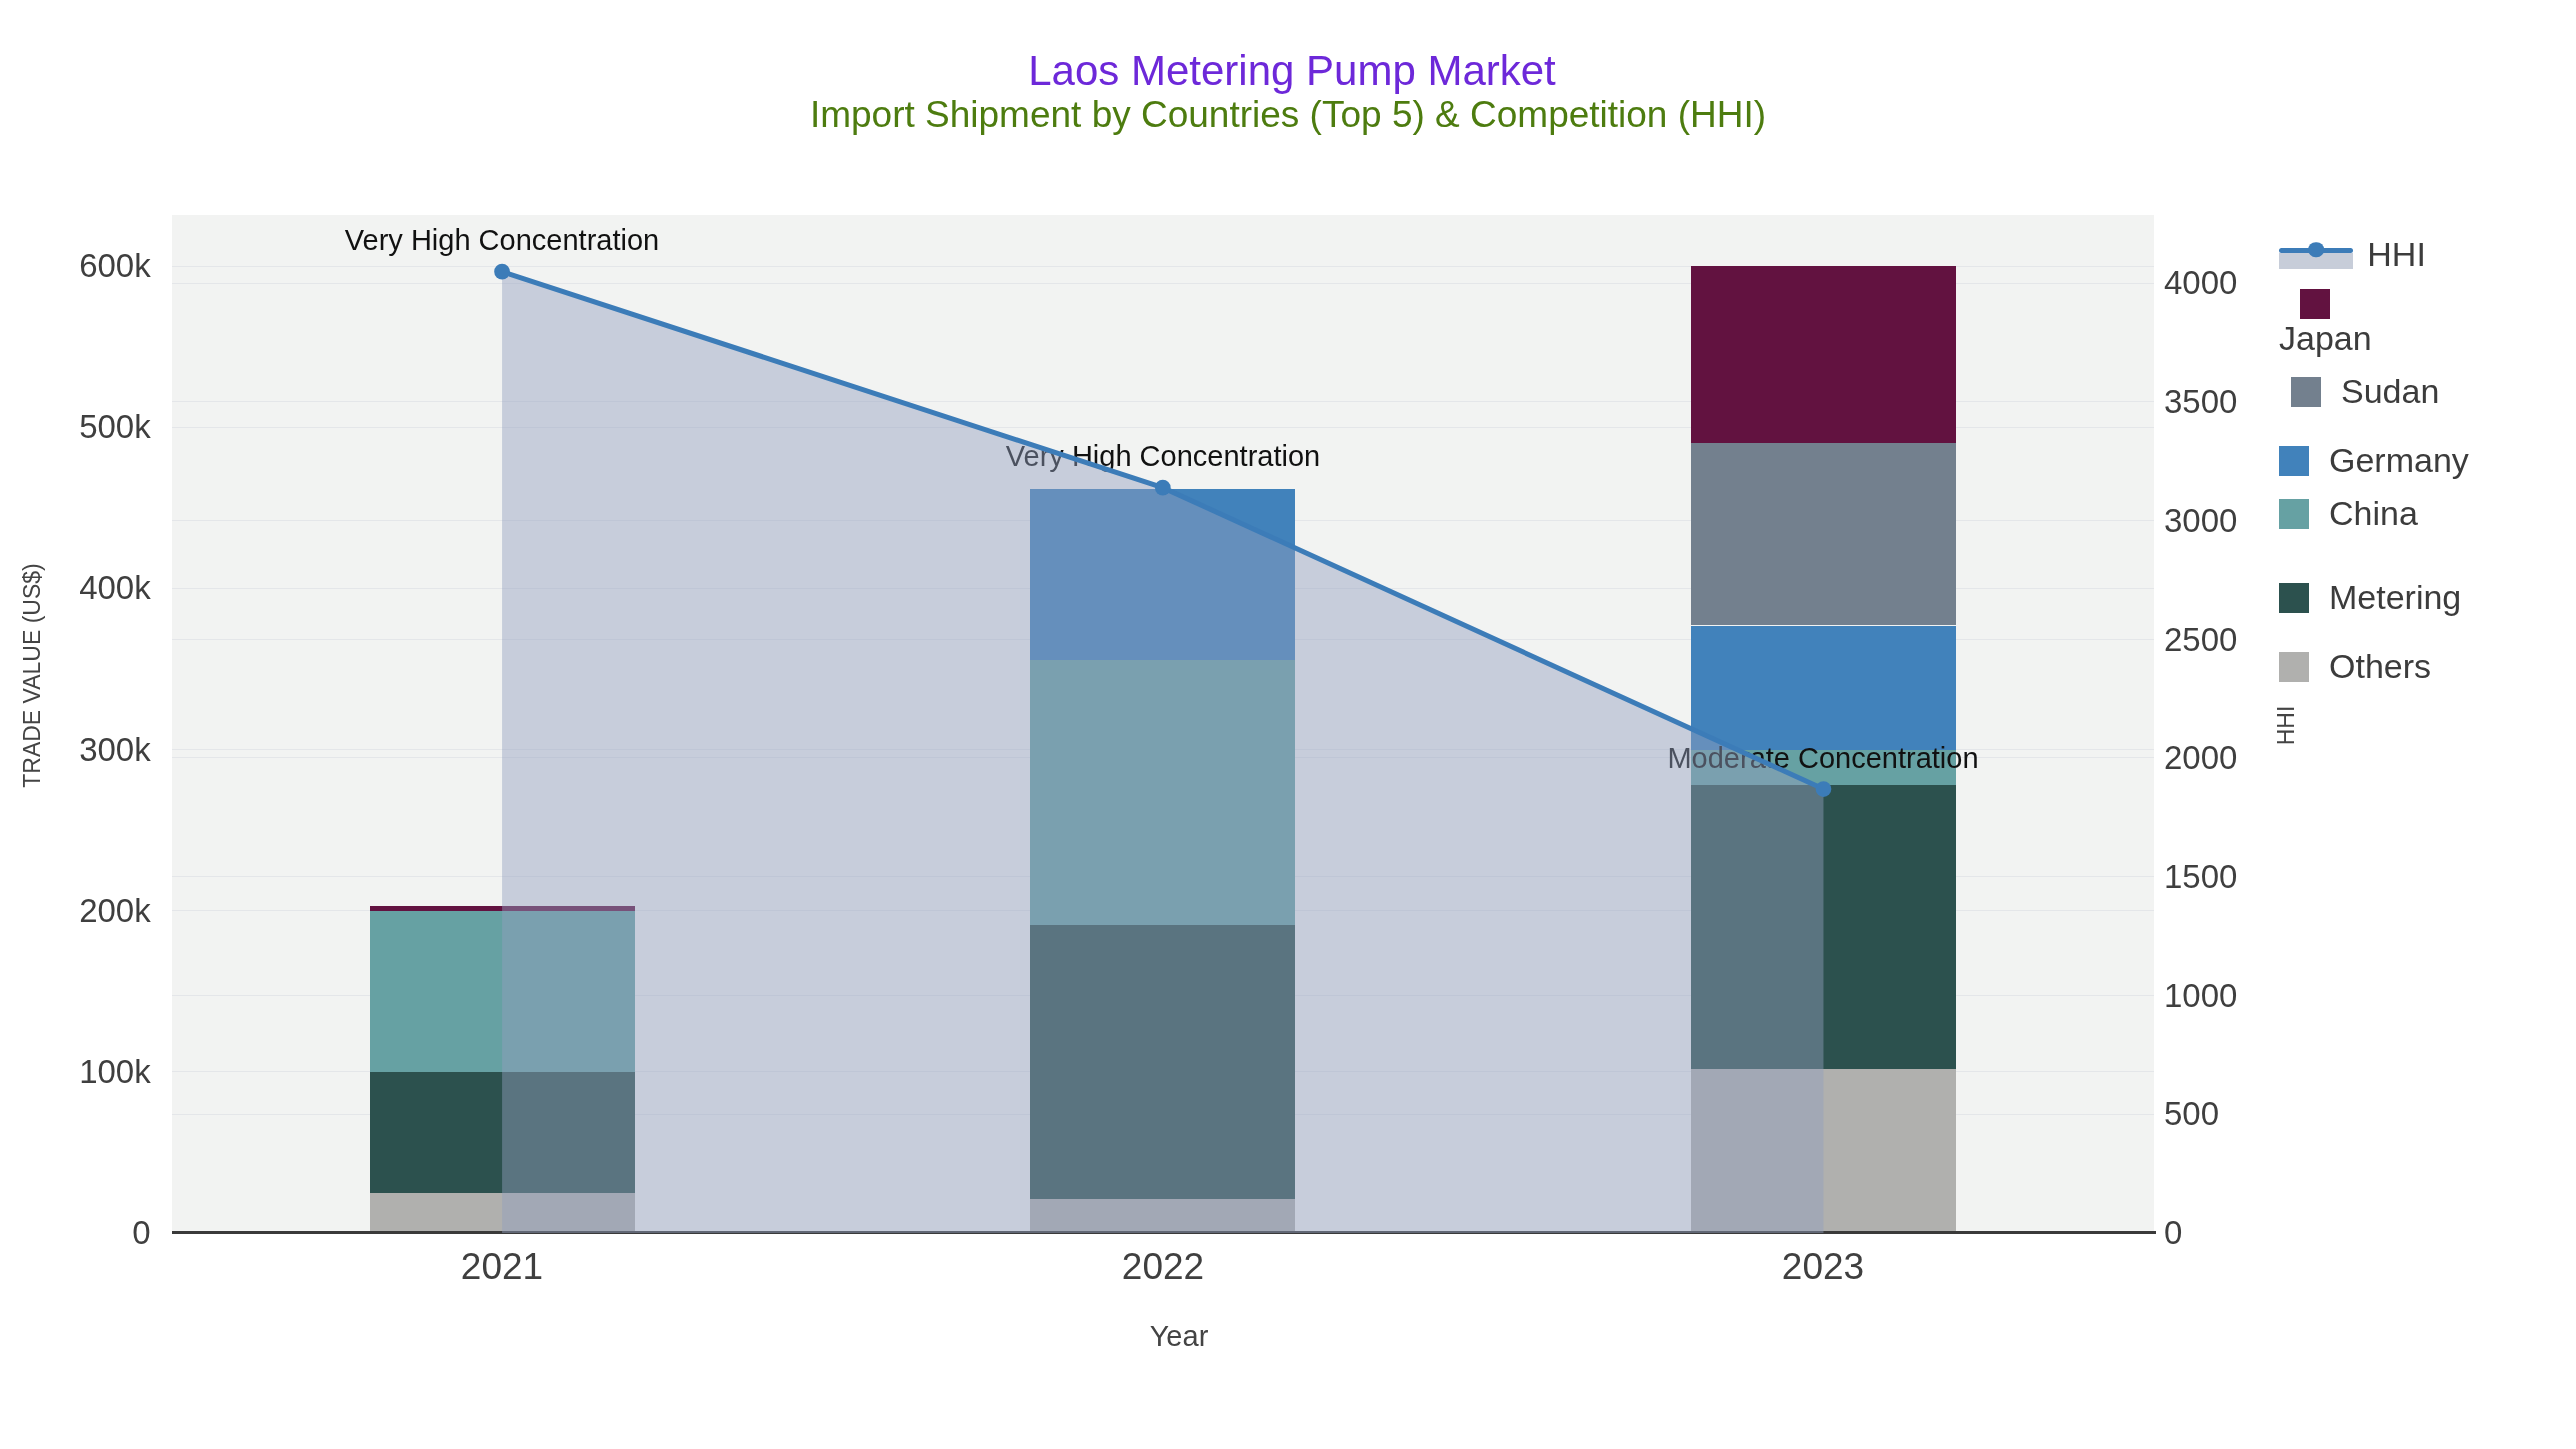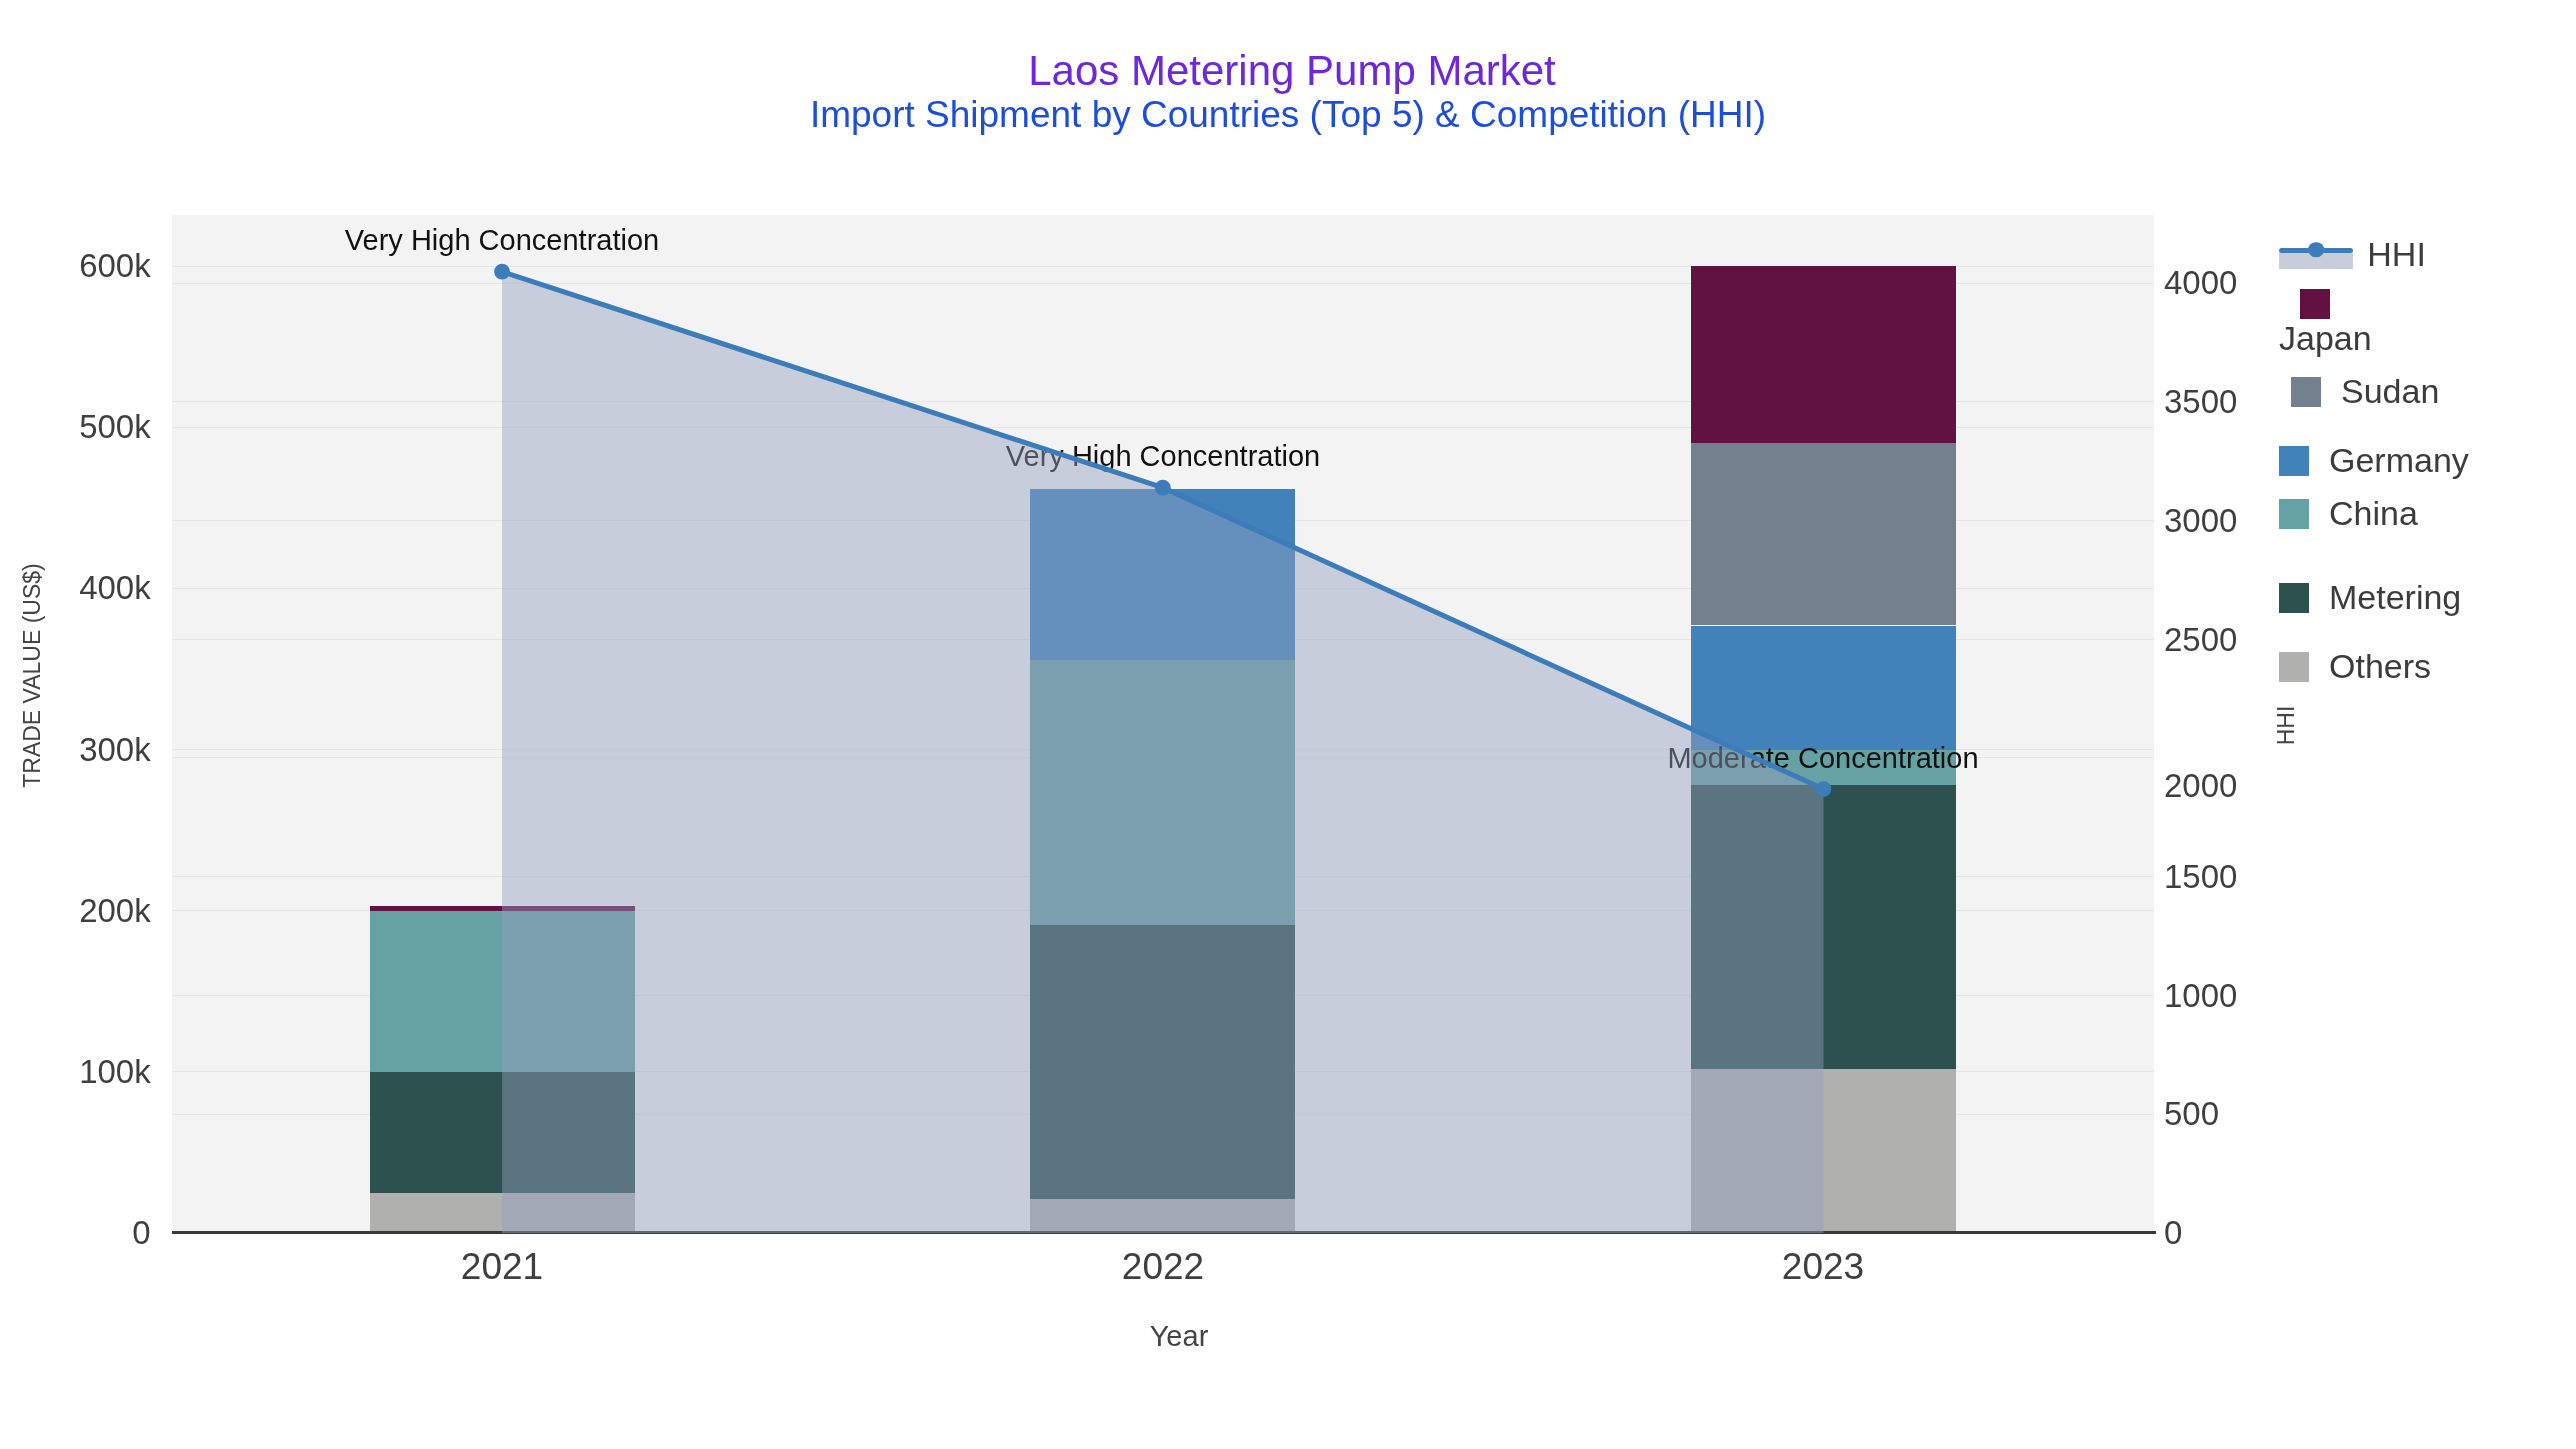--- a/index.html
+++ b/index.html
@@ -1,21 +1,21 @@
 <!DOCTYPE html>
 <html style="font-size:11.4px"><head>
 <meta charset="utf-8">
 <style>
   html,body{margin:0;padding:0;background:#ffffff;}
   .root{position:relative;width:2576px;height:1449px;background:#ffffff;overflow:hidden;
         font-family:"Liberation Sans", sans-serif;color:#444;}
   .title{position:absolute;left:4px;top:47px;width:2576px;text-align:center;
          font-size:42px;color:#6d28d9;}
   .subtitle{position:absolute;left:0;top:94px;width:2576px;text-align:center;
-         font-size:37px;color:#1d4ed8;}
+         font-size:37px;color:#4d7c0f;}
   .plotbg{position:absolute;background:#f2f3f2;}
   .gridline{position:absolute;height:1.4px;background:#e4e6e9;}
   .axisline{position:absolute;height:2.9px;background:#3a3a3a;}
   .barseg{position:absolute;}
   .ytick{position:absolute;font-size:33px;color:#3f3f3f;transform:translateY(-50%);white-space:nowrap;}
   .ytick.left{text-align:right;}
   .xtick{position:absolute;font-size:37px;color:#3f3f3f;transform:translateX(-50%);white-space:nowrap;}
   .axtitle{position:absolute;font-size:23px;color:#444;white-space:nowrap;}
   .rot{transform:rotate(-90deg);transform-origin:center center;}
   .annotation{position:absolute;font-size:29px;color:#111;transform:translate(-50%,-50%);white-space:nowrap;}
@@ -72,21 +72,21 @@
       <div class="ytick left" style="left: -14.3px; top: 1072px; width: 165px;">100k</div>
       <div class="ytick left" style="left: -14.3px; top: 911px; width: 165px;">200k</div>
       <div class="ytick left" style="left: -14.3px; top: 750px; width: 165px;">300k</div>
       <div class="ytick left" style="left: -14.3px; top: 588px; width: 165px;">400k</div>
       <div class="ytick left" style="left: -14.3px; top: 427px; width: 165px;">500k</div>
       <div class="ytick left" style="left: -14.3px; top: 266px; width: 165px;">600k</div>
       <div class="ytick" style="left: 2164px; top: 1233px;">0</div>
       <div class="ytick" style="left: 2164px; top: 1114px;">500</div>
       <div class="ytick" style="left: 2164px; top: 996px;">1000</div>
       <div class="ytick" style="left: 2164px; top: 877px;">1500</div>
-      <div class="ytick" style="left: 2164px; top: 758px; margin-top: 28px;">2000</div>
+      <div class="ytick" style="left: 2164px; top: 758px;">2000</div>
       <div class="ytick" style="left: 2164px; top: 640px;">2500</div>
       <div class="ytick" style="left: 2164px; top: 521px;">3000</div>
       <div class="ytick" style="left: 2164px; top: 402px;">3500</div>
       <div class="ytick" style="left: 2164px; top: 283px;">4000</div>
       <div class="xtick" style="left: 502px; top: 1246px;">2021</div>
       <div class="xtick" style="left: 1163px; top: 1246px;">2022</div>
       <div class="xtick" style="left: 1823px; top: 1246px;">2023</div>
       <div class="annotation" style="left: 502px; top: 240px;">Very High Concentration</div>
       <div class="annotation" style="left: 1163px; top: 456px;">Very High Concentration</div>
       <div class="annotation" style="left: 1823px; top: 758px;">Moderate Concentration</div>

